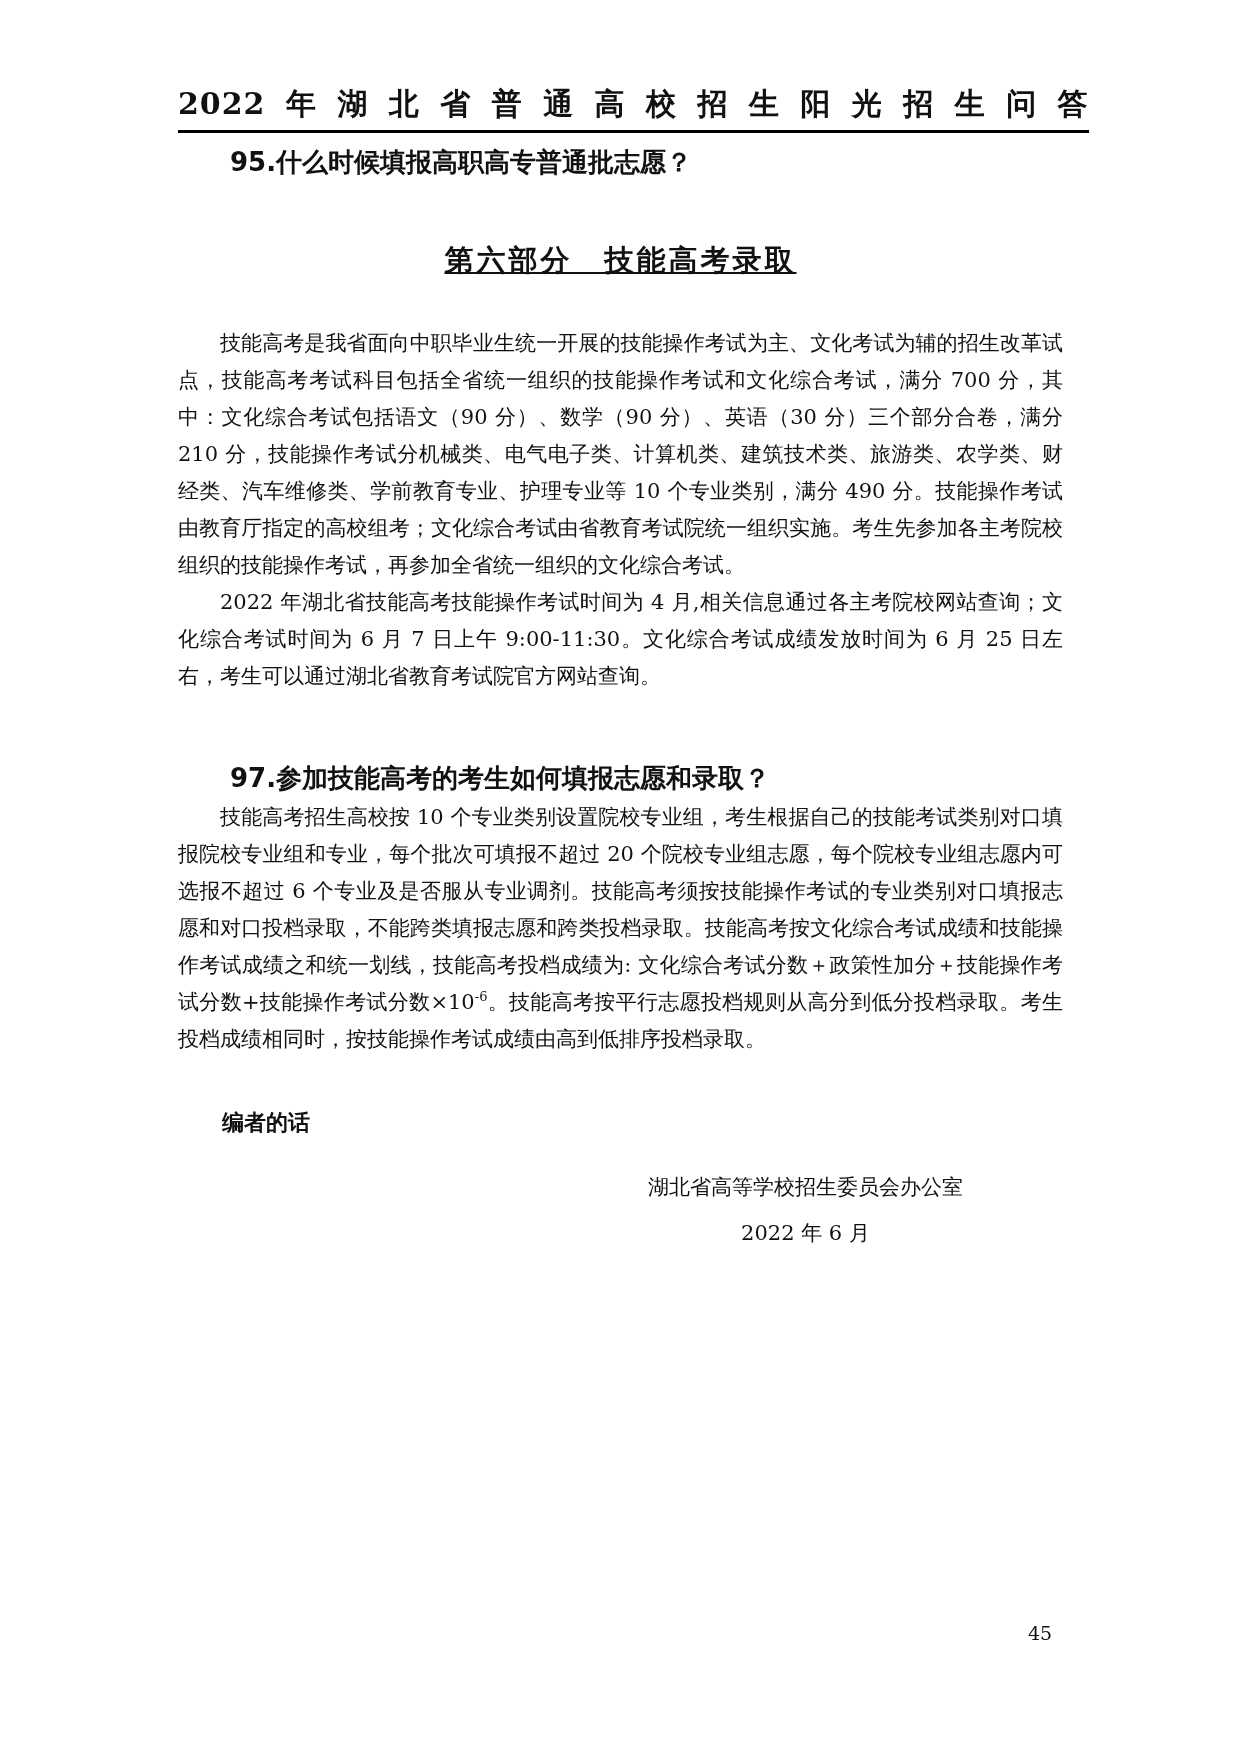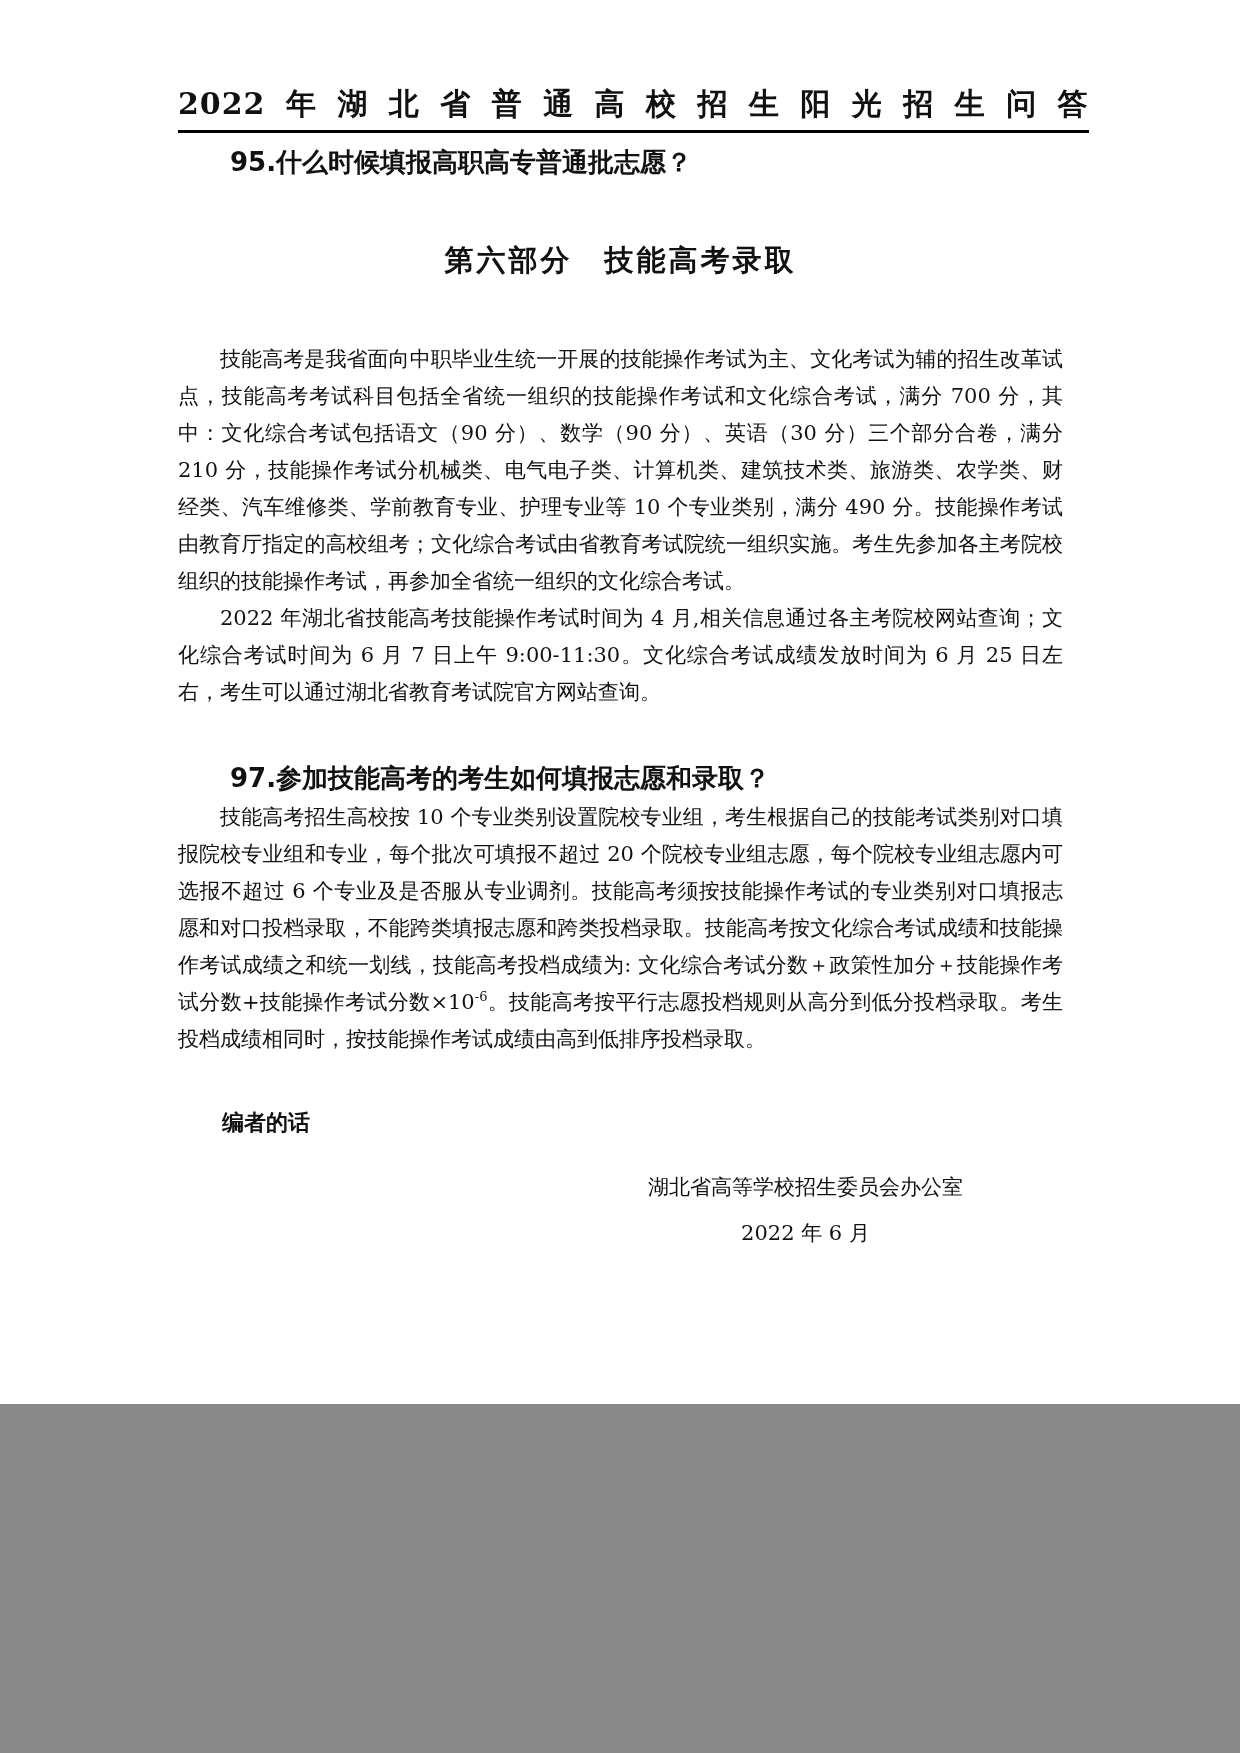--- a/index.html
+++ b/index.html
@@ -1,20 +1,20 @@
 <!DOCTYPE html>
 <html><head>
 <meta charset="utf-8">
 <style>
   * { margin: 0; padding: 0; box-sizing: border-box; }
   html, body { background: #888; }
   .page {
     position: relative;
     width: 1240px;
-    height: 1404px;
+    height: 1753px;
     margin: 0 auto;
     background: #ffffff;
     font-family: "DejaVu Serif", serif;
     color: #111111;
     overflow: hidden;
   }
   .content {
     padding: 84px 177px 0 178px;
   }
   .doc-title-wrap {
@@ -47,23 +47,24 @@
     text-align: justify;
     text-indent: 2em;
   }
   .section-title {
     font-family: "DejaVu Sans", sans-serif;
     font-weight: 700;
     font-size: 29px;
     text-align: center;
     letter-spacing: 3px;
     margin-top: 64px;
-    margin-bottom: 60px;
+    margin-bottom: 44px;
+    text-decoration: underline;
   }
-  .gap-before-q97 { margin-top: 52px; }
+  .gap-before-q97 { margin-top: 68px; }
   .editor-heading {
     font-family: "DejaVu Sans", sans-serif;
     font-weight: 700;
     font-size: 22px;
     line-height: 30px;
     text-indent: 2em;
     margin-top: 50px;
     margin-bottom: 8px;
   }
   .closing {

